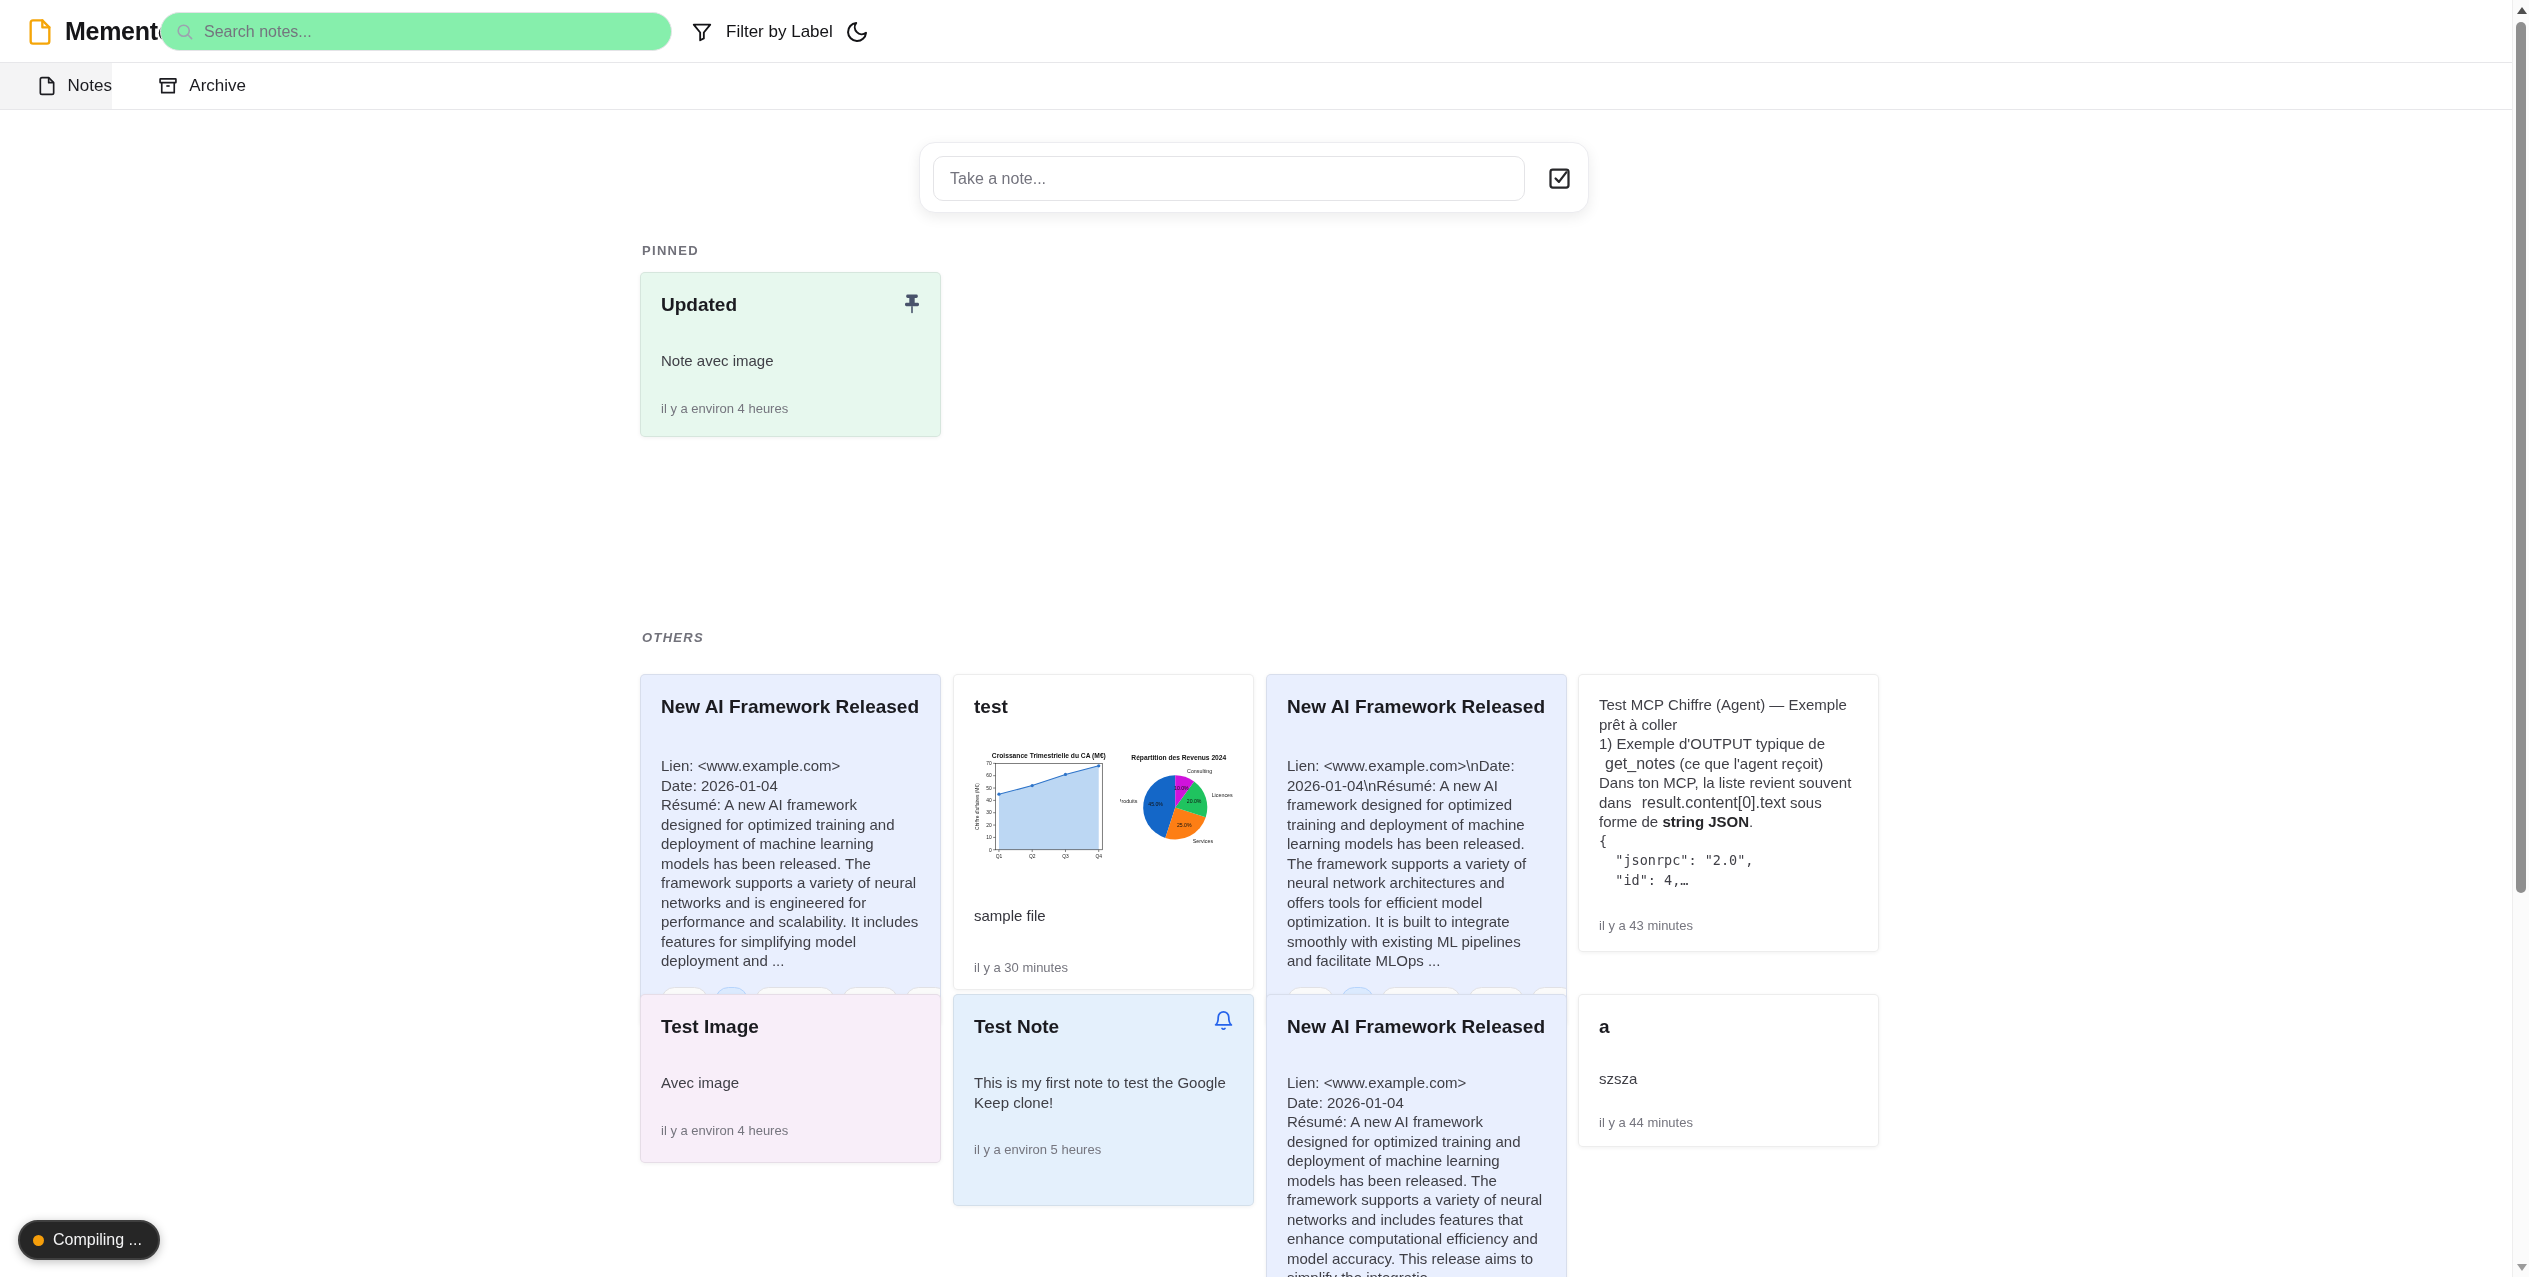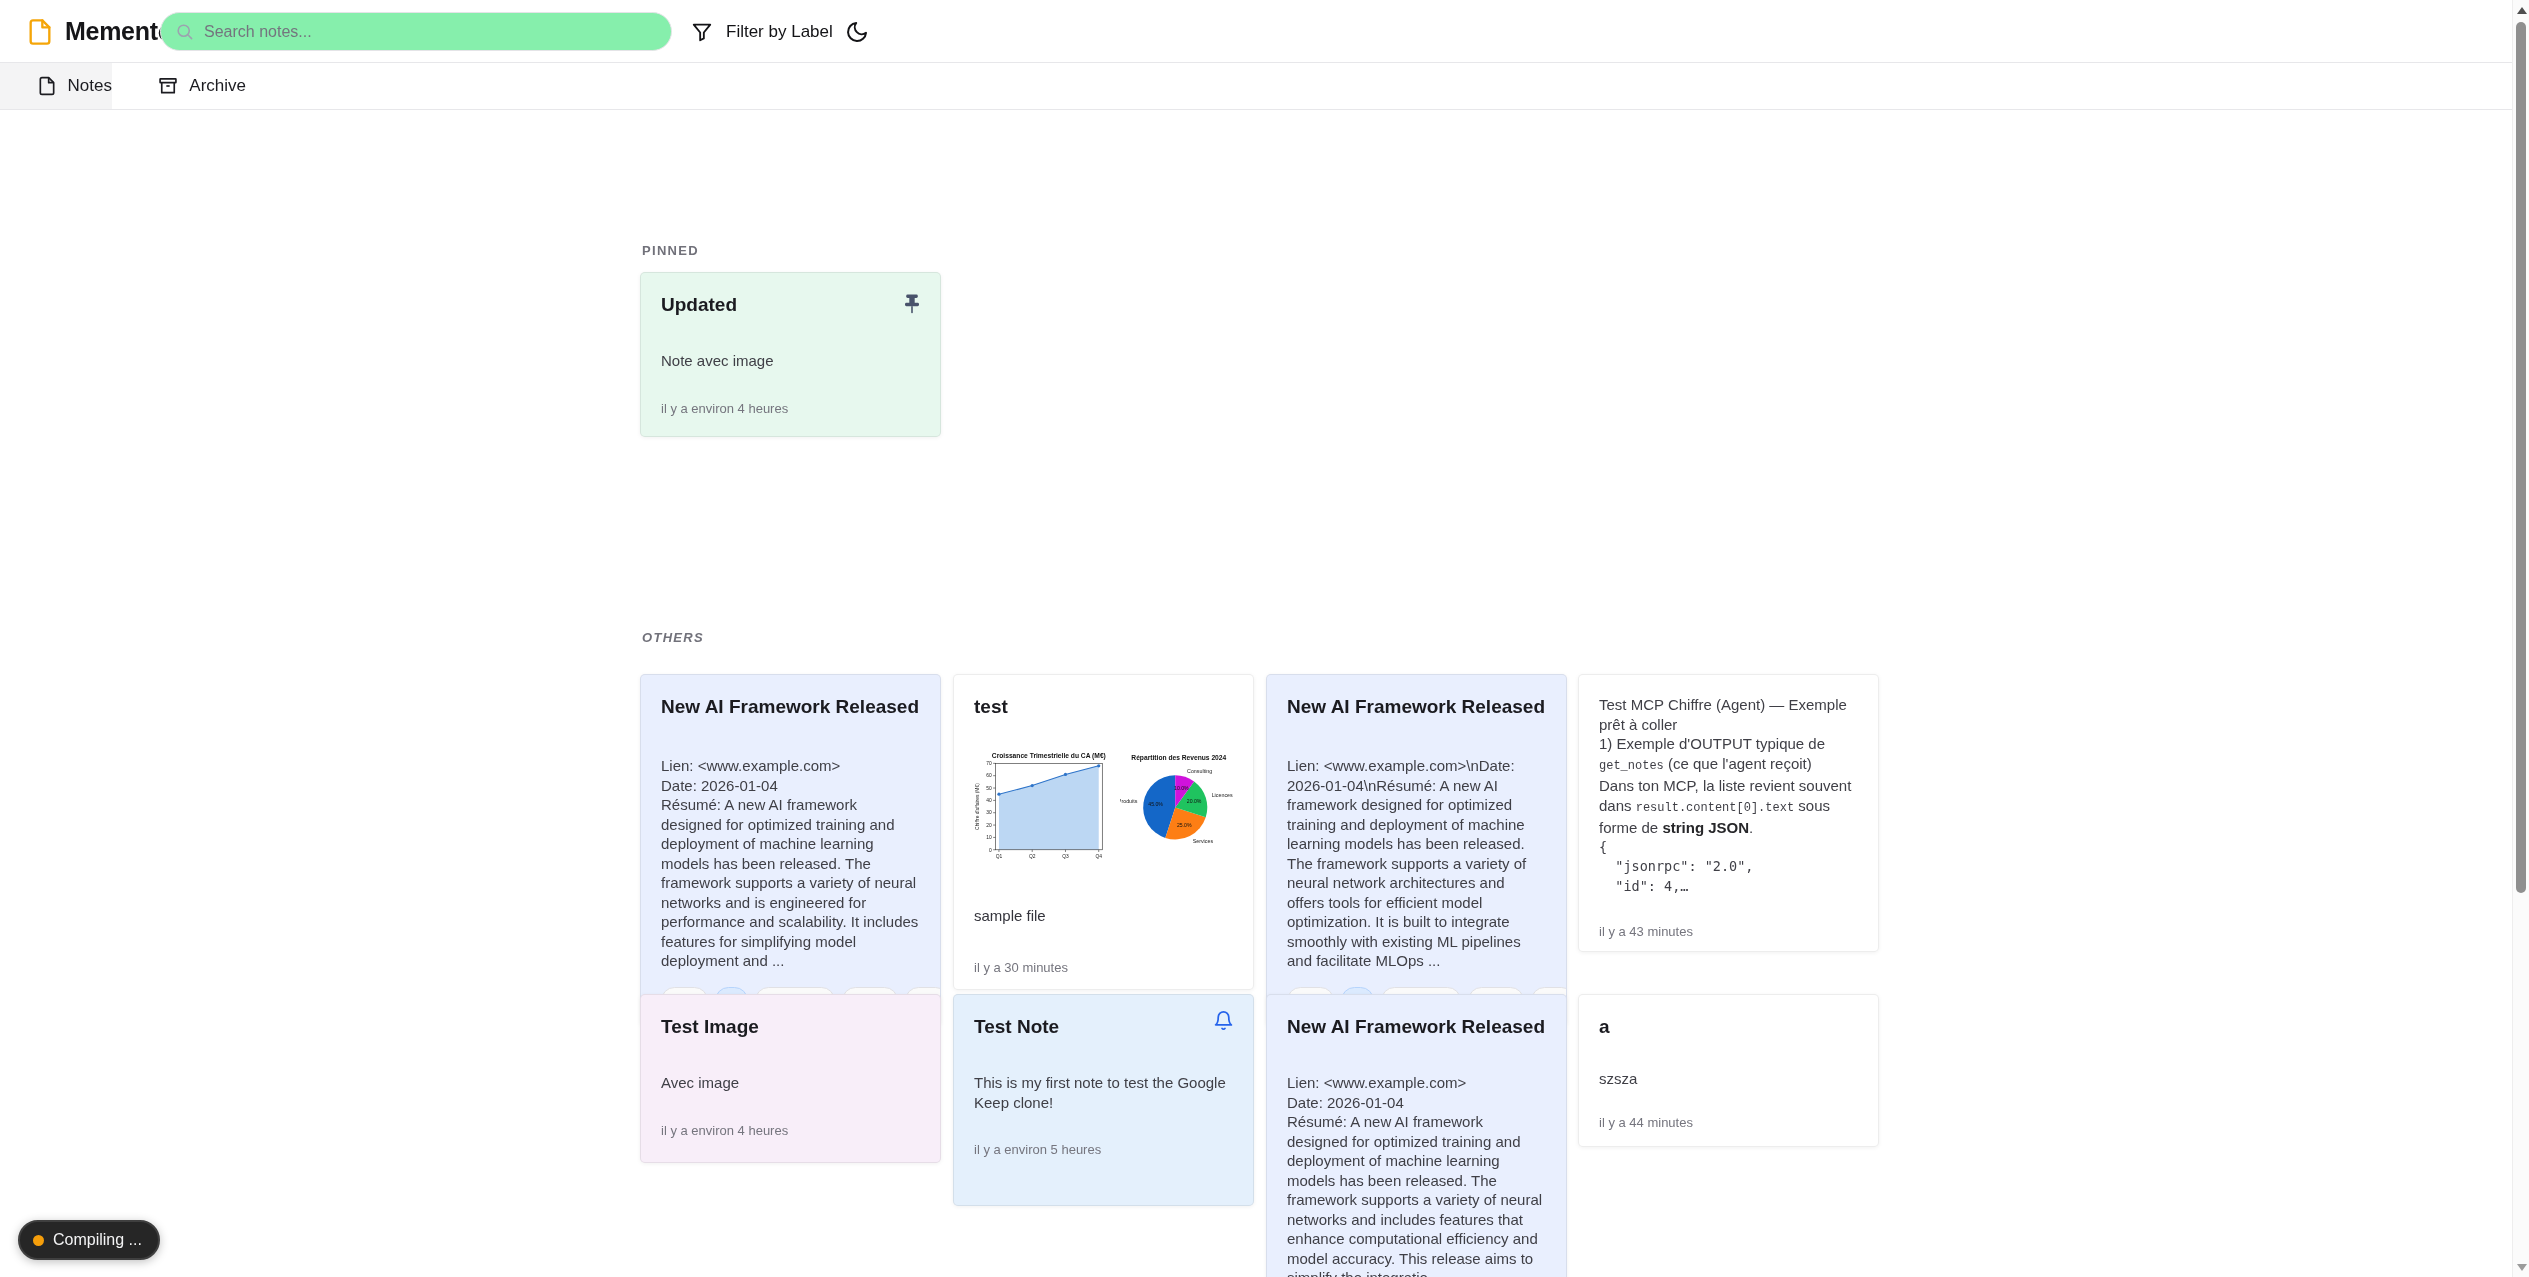--- a/index.html
+++ b/index.html
@@ -41,21 +41,21 @@
   .note-body { font-size:15px; line-height:19.5px; color:#3f3f46; margin-top:34px; white-space:pre-line; }
   .note-time { font-size:13px; color:#75757e; margin-top:30px; }
   .pin-badge { position:absolute; top:18px; right:14px; width:26px; height:26px; background:none; border:none; cursor:pointer; }
   .bell-badge { position:absolute; top:14px; right:18px; width:22px; height:22px; background:none; border:none; cursor:pointer; }
   .tags-row { display:flex; gap:7px; margin-top:16px; }
   .tag { font-size:12px; color:#3f3f46; background:#fafafa; border:1px solid #e1e1e5; border-radius:999px; padding:5px 11px; line-height:1.3; white-space:nowrap; cursor:pointer; }
   .tag.tag-ai { background:#dbeafe; border-color:#b6d4fc; color:#1d4ed8; }
 
   
   .mcp-text { font-size:15px; line-height:19.5px; color:#3f3f46; }
-  .mono { font-family:Liberation Mono, monospace; font-size:12px; }
+  .mono { font-family:Liberation Sans, sans-serif; font-size:16px;margin-left:6px; }
   .mcp-code { font-family:"DejaVu Sans Mono", monospace; font-size:13.5px; line-height:19.5px; color:#3f3f46; white-space:pre; margin:0; }
   .bold { font-weight:700; color:#27272a; }
 
   
   .charts-row { display:flex; gap:14px; margin-top:24px; align-items:flex-start; }
   .chart-title { font:bold 7.5px "Liberation Sans",sans-serif; fill:#111; }
   .tick { font:5.5px "Liberation Sans",sans-serif; fill:#222; }
   .pie-pct { font:5.8px "Liberation Sans",sans-serif; fill:#111; }
   .pie-name { font:6px "Liberation Sans",sans-serif; fill:#222; }
   .attachment-label { font-size:15px; color:#34343c; margin-top:36px; }
@@ -117,20 +117,29 @@
     <div class="tab tab-archive">
       <svg class="icon" width="20" height="20" viewBox="0 0 24 24" fill="none" stroke="#1c1c21" stroke-width="2" stroke-linejoin="round">
           <rect x="2.5" y="3.5" width="19" height="4.5" rx="0.5"></rect>
           <path d="M4.5 8v12h15V8"></path>
           <line x1="10" y1="12" x2="14" y2="12"></line>
         </svg>
       <span>Archive</span>
     </div>
   </div>
 
+  <div class="composer">
+    <input type="text" value="" placeholder="Take a note..." style="">
+    <button class="check-btn">
+      <svg class="icon" width="27" height="27" viewBox="0 0 24 24" fill="none" stroke="#27272a" stroke-width="2" stroke-linejoin="round" stroke-linecap="round">
+          <rect x="4" y="4" width="16" height="16" rx="2"></rect>
+          <polyline points="8.5,12 11.5,15 18,6.5"></polyline>
+        </svg>
+    </button>
+  </div>
 
   <div class="section-label" style="left:642px; top:243px;">PINNED</div>
   <div class="section-label" style="left:642px; top:630px;font-style:italic;">OTHERS</div>
 
   <div class="card z1" style="left: 640px; top: 272px; height: 165px; background-color: rgb(231, 248, 238);">
     <button class="pin-badge">
       <svg class="icon" width="24" height="24" viewBox="0 0 24 24" fill="#49536b">
           <rect x="6.2" y="2.5" width="11.6" height="3.4" rx="1.4"></rect>
           <rect x="9.3" y="5.5" width="5.4" height="5.8"></rect>
           <rect x="5" y="10.8" width="14" height="3.4" rx="1.4"></rect>

